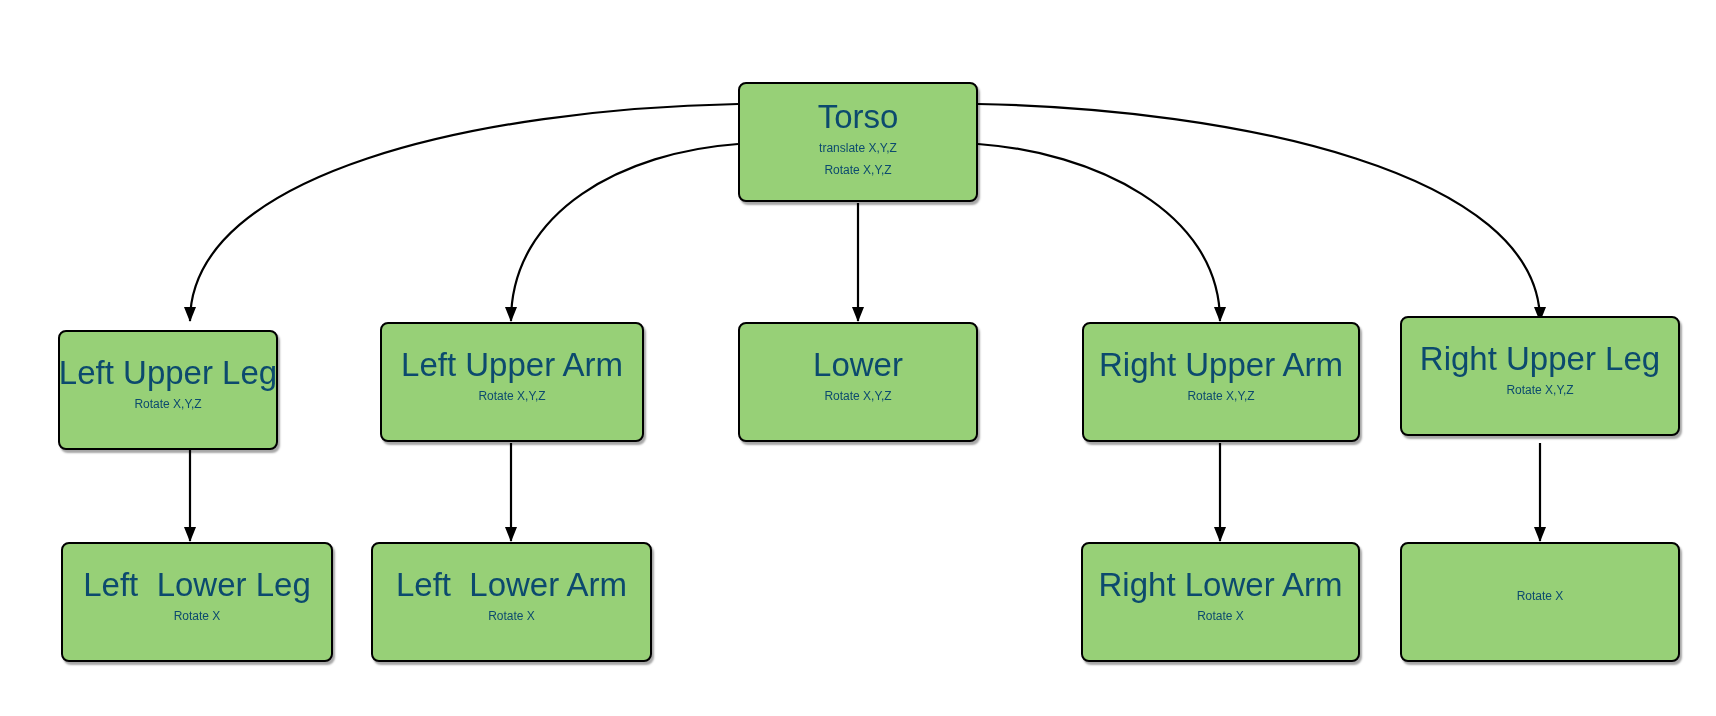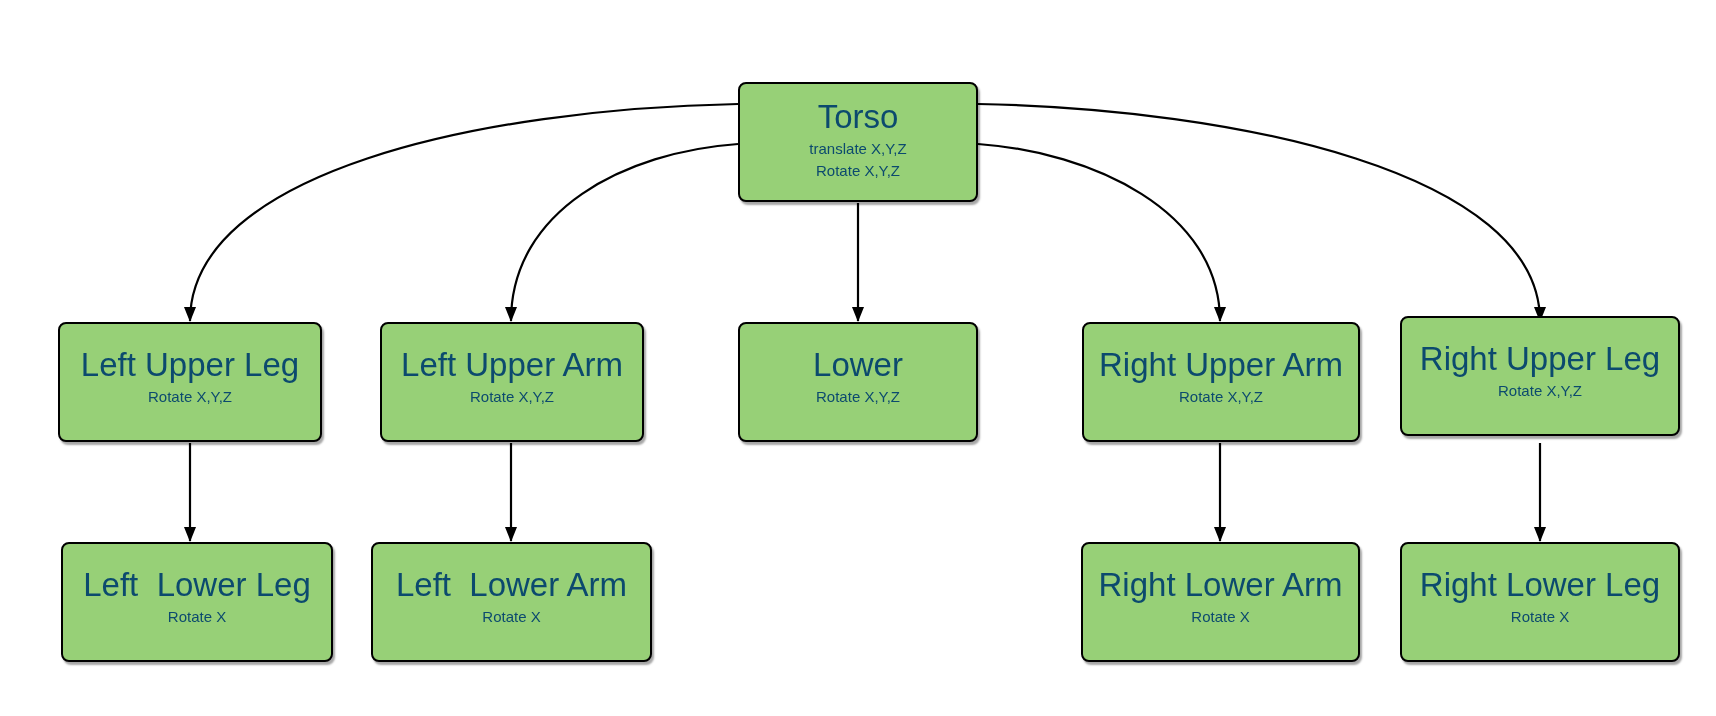--- a/index.html
+++ b/index.html
@@ -42,27 +42,27 @@
     padding-bottom: 12px;
     color: #0c4a6e;
     text-align: center;
   }
   .node-title {
     font-size: 33px;
     line-height: 38px;
     white-space: pre;
   }
   .node-sub {
-    font-size: 15px;
+    font-size: 12px;
     line-height: 19px;
     white-space: pre;
   }
   
   .n-torso { left: 738px; top:  82px; width: 240px; height: 120px; padding-bottom: 6px; }
-  .n-lul   { left:  58px; top: 322px; width: 264px; height: 120px; }
+  .n-lul   { left:  58px; top: 330px; width: 220px; height: 120px; }
   .n-lua   { left: 380px; top: 322px; width: 264px; height: 120px; }
   .n-head  { left: 738px; top: 322px; width: 240px; height: 120px; }
   .n-rua   { left: 1082px; top: 322px; width: 278px; height: 120px; }
   .n-rul   { left: 1400px; top: 316px; width: 280px; height: 120px; }
   .n-lll   { left:  61px; top: 542px; width: 272px; height: 120px; }
   .n-lla   { left: 371px; top: 542px; width: 281px; height: 120px; }
   .n-rla   { left: 1081px; top: 542px; width: 279px; height: 120px; }
   .n-rll   { left: 1400px; top: 542px; width: 280px; height: 120px; }
 </style>
 </head>
@@ -127,17 +127,16 @@
     <div class="node-title">Left  Lower Arm</div>
     <div class="node-sub">Rotate X</div>
   </div>
 
   <div class="node n-rla">
     <div class="node-title">Right Lower Arm</div>
     <div class="node-sub">Rotate X</div>
   </div>
 
   <div class="node n-rll">
-    <div class="node-title">Right Lower Leg</div>
     <div class="node-sub">Rotate X</div>
   </div>
 
 </div>
 
 </body></html>

